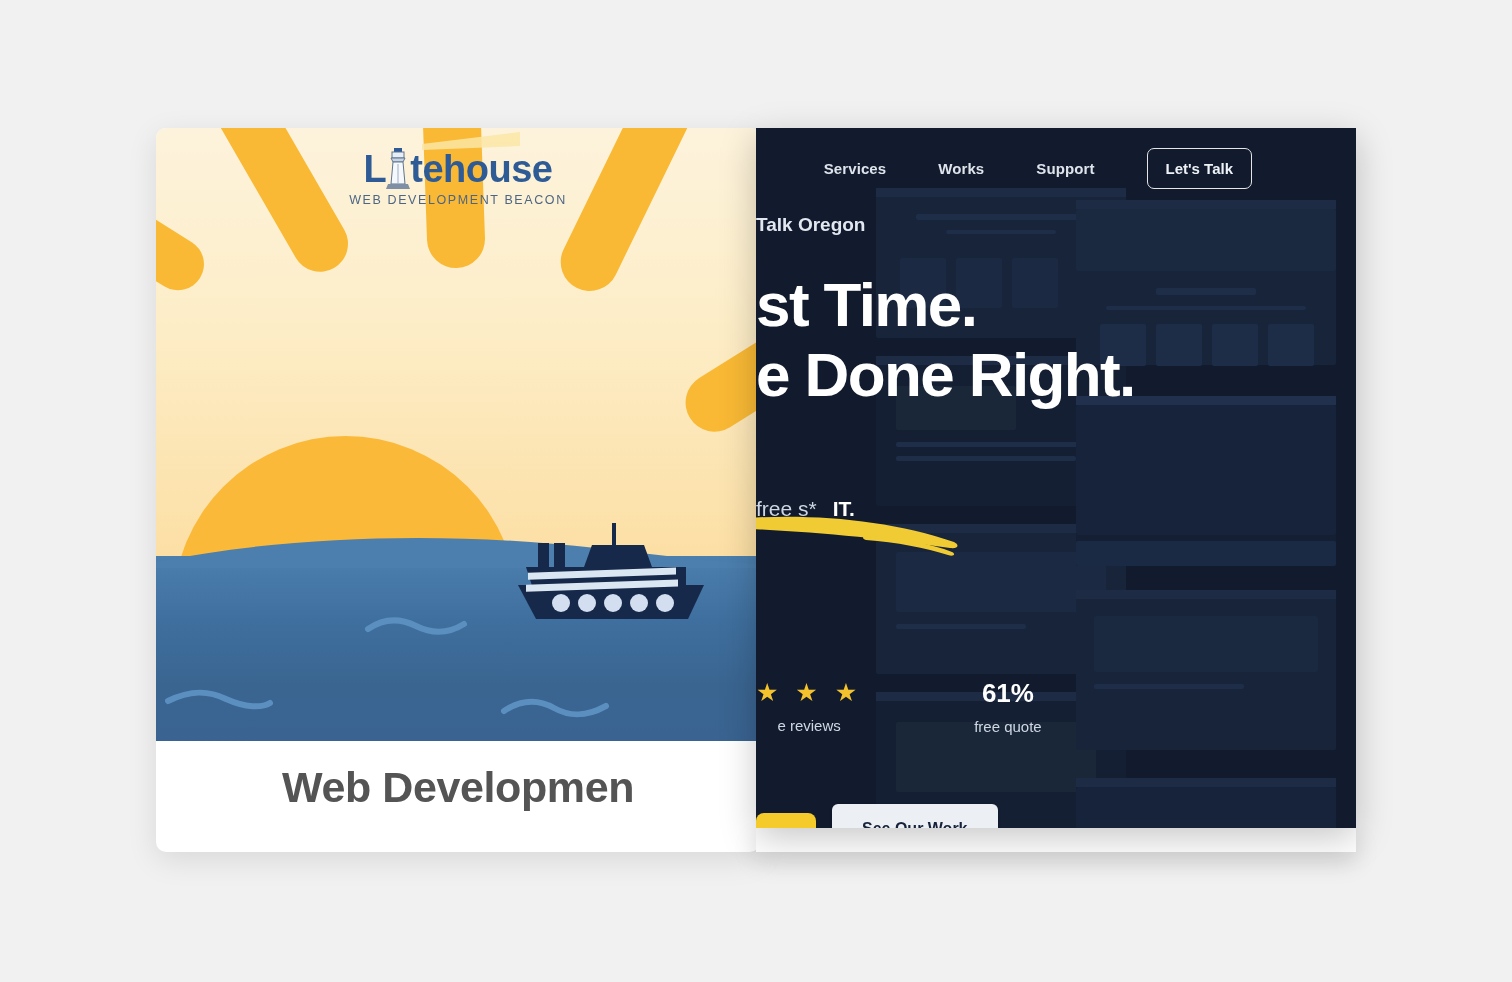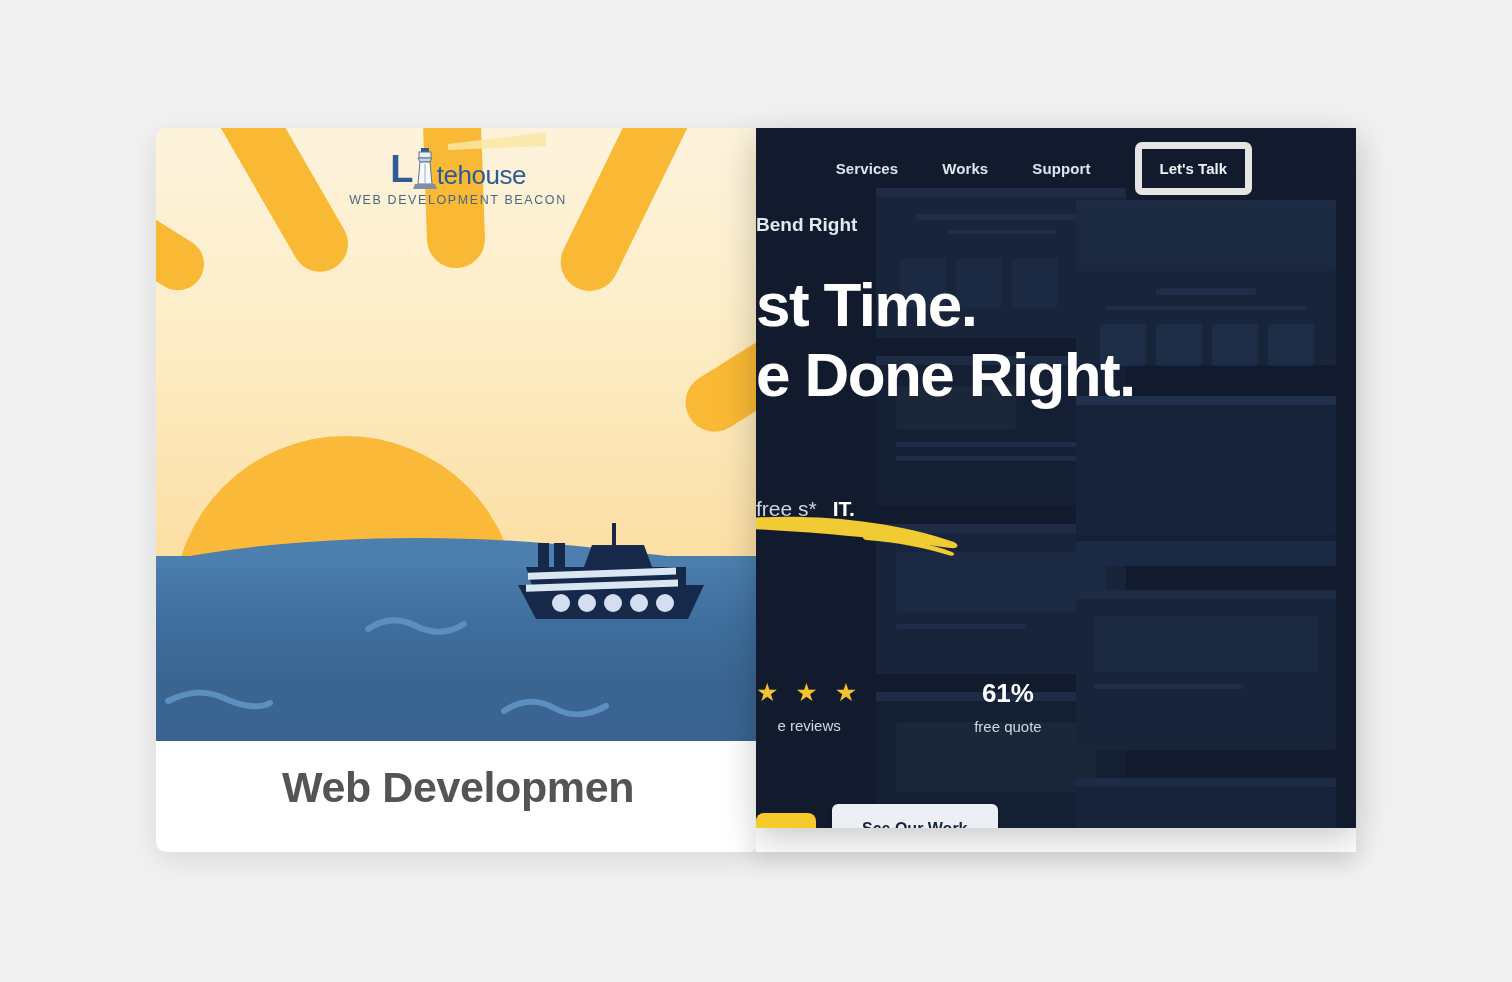--- a/index.html
+++ b/index.html
@@ -84,30 +84,30 @@
     background: #18243a;
   }
   .thumb .tbar { position:absolute; left:0; top:0; right:0; height:9px; background:#1d2b45; }
   .thumb .tline { position:absolute; background:#1e2d48; border-radius:2px; }
   .thumb.darkimg { background:#141f33; }
 
   
   .nav {
     position: absolute; left: 0; top: 0; width: 600px; height: 80px;
     display: flex; align-items: center; justify-content: flex-end;
-    padding-right: 104px; gap: 0;
+    padding-right: 104px; gap: 8px;
     z-index: 5;
   }
   .nav-link {
     color: #dfe4ec; font-size: 15px; font-weight: bold;
     margin-right: 44px; white-space: nowrap; letter-spacing: .1px;
   }
   .lets-talk {
     color: #eef1f6; font-size: 15px; font-weight: bold;
-    border: 7px solid #e5e5e5; border-radius: 7px;
+    border: 1px solid #e5e5e5; border-radius: 7px;
     padding: 11px 18px; white-space: nowrap; background: transparent;
   }
 
   .hero {
     position: absolute; left: 0; top: 86px; width: 600px;
     padding-left: 0; z-index: 4;
   }
   .eyebrow {
     color: #e3e8f0; font-size: 19px; font-weight: bold;
     margin-left: -156px; white-space: nowrap;
@@ -206,21 +206,21 @@
           </svg>
           <span style="font-size:38px;font-weight:bold;color:#2e5b96;letter-spacing:-.5px;line-height:1;">L</span>
           <svg width="26" height="44" viewBox="0 0 26 44" style="margin:0 -1px -2px -1px">
             <rect x="9" y="2" width="8" height="4" fill="#2e5b96"></rect>
             <rect x="7" y="6" width="12" height="6" fill="#e8eef6" stroke="#5f7490" stroke-width="1"></rect>
             <path d="M6,12 L20,12 L18,16 L8,16 Z" fill="#c9d4e2" stroke="#5f7490" stroke-width="1"></path>
             <path d="M8,16 L18,16 L20,38 L6,38 Z" fill="#f5f8fc" stroke="#5f7490" stroke-width="1"></path>
             <line x1="13" y1="18" x2="13" y2="38" stroke="#9fb0c6" stroke-width="1"></line>
             <path d="M3,38 L23,38 L25,43 L1,43 Z" fill="#7f8fa6"></path>
           </svg>
-          <span style="font-size:26px;font-weight:normal;color:#2e5b96;letter-spacing:-.5px;line-height:1;">tehouse</span>
+          <span style="font-size:38px;font-weight:bold;color:#2e5b96;letter-spacing:-.5px;line-height:1;">tehouse</span>
         </div>
         <div style="font-size:12.5px;color:#4d6585;letter-spacing:1.6px;margin-top:5px;font-variant:small-caps;">WEB DEVELOPMENT BEACON</div>
       </div>
     </div>
 
     <div class="card-title-wrap">
       <div class="card-title">Web Developmen</div>
     </div>
   </div>
 
@@ -280,21 +280,21 @@
     </div>
 
     <div class="nav">
       <a class="nav-link">Services</a>
       <a class="nav-link">Works</a>
       <a class="nav-link">Support</a>
       <button class="lets-talk">Let's Talk</button>
     </div>
 
     <div class="hero">
-      <div class="eyebrow">Bend Right</div>
+      <div class="eyebrow">Talk Oregon</div>
 
       <div class="h1">
         <div>st Time.</div>
         <div>e Done Right.</div>
       </div>
 
       <svg class="swoosh" width="270" height="56" viewBox="0 0 270 56">
         <path d="M8,18 C80,10 170,16 238,40 C244,43 242,47 234,46 C166,36 80,28 10,26 C2,25 2,19 8,18 Z" fill="#f0cb33"></path>
         <path d="M150,34 C186,36 216,42 236,50 C240,52 238,55 232,53 C210,46 180,40 150,38 C146,37 146,34 150,34 Z" fill="#f0cb33"></path>
       </svg>

